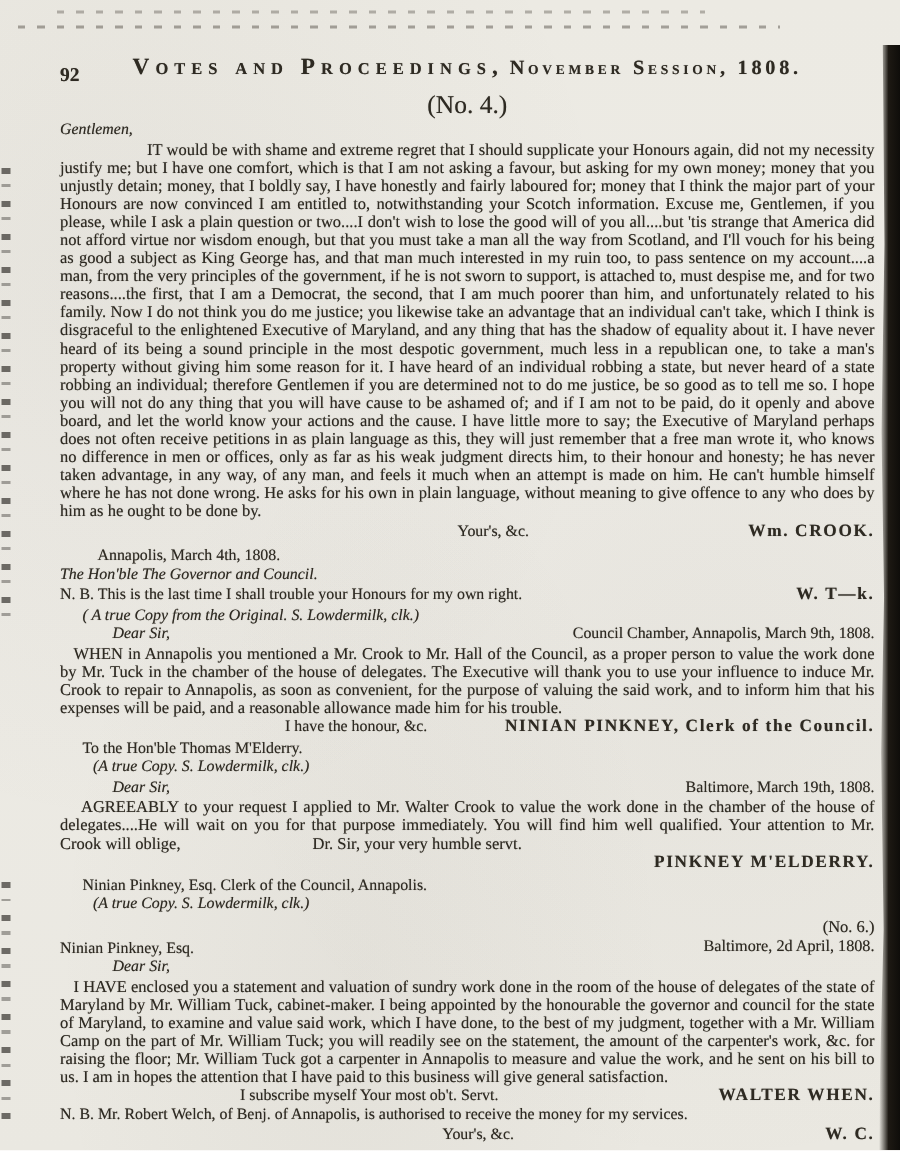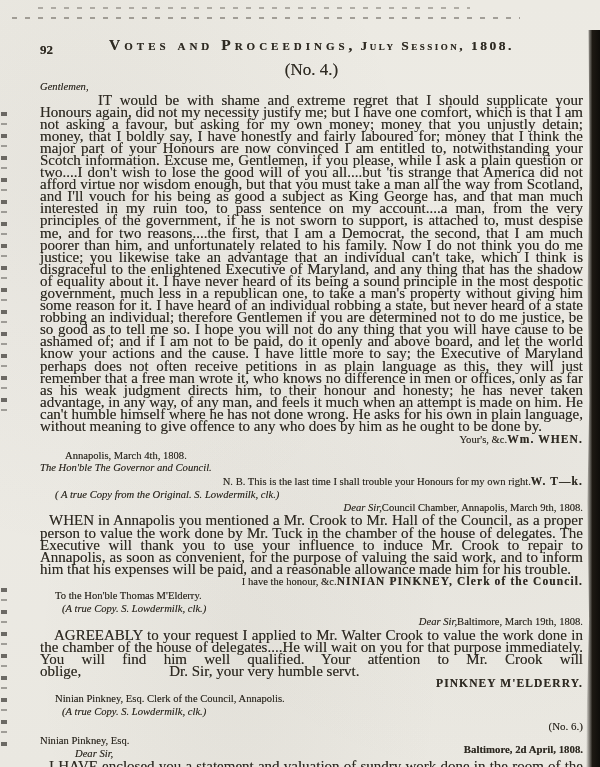--- a/index.html
+++ b/index.html
@@ -47,31 +47,31 @@
   
   .header-row { position: relative; height: 20px; }
   .page-num { position: absolute; left: 0; top: 6px; font-weight: bold; font-size: 13px; }
   .masthead { text-align: center; white-space: nowrap; }
   .mh-title { font-variant: small-caps; font-weight: bold; font-size: 15.5px; letter-spacing: 4px; }
   .mh-session { font-variant: small-caps; font-weight: bold; font-size: 13.5px; letter-spacing: 2.5px; }
 
   .no-label { text-align: center; font-size: 17px; margin-top: 4px; }
   .no-row { position: relative; margin-top: 2px; height: 15px; }
   .no-row .no-center { position: absolute; left: 0; right: 0; text-align: right; font-size: 11px; }
-  .no-row .date-right { position: absolute; right: 0; top: 23px; font-size: 10.8px; font-weight: bold; }
+  .no-row .date-right { position: absolute; right: 0; top: 13px; font-size: 10.8px; }
 
   .line { font-size: 10.6px; line-height: 12.5px; }
   .ital { font-style: italic; }
 
-  .para { text-align: justify; font-size: 15px; line-height: 12.1px; }
+  .para { text-align: justify; font-size: 11px; line-height: 12.1px; }
   .indent-lg { text-indent: 58px; }
   .indent-sm { text-indent: 9px; }
   .indent-md { text-indent: 14px; }
 
-  .row { display: flex; justify-content: flex-end; align-items: baseline; font-size: 10.6px; line-height: 12.6px; }
+  .row { display: flex; justify-content: space-between; align-items: baseline; font-size: 10.6px; line-height: 12.6px; }
   .row .sig { font-size: 11.5px; font-weight: bold; letter-spacing: 1.1px; }
   .sig-only { text-align: right; font-size: 11.5px; font-weight: bold; letter-spacing: 1.1px; line-height: 13px; }
   .pl265 { padding-left: 265px; }
   .pl150 { padding-left: 150px; }
   .pl120 { padding-left: 120px; }
   .pl255 { padding-left: 255px; }
   .pl35 { padding-left: 35px; }
   .pl25 { padding-left: 25px; }
   .pl22 { padding-left: 22px; }
   .pl15 { padding-left: 15px; }
@@ -90,33 +90,33 @@
   <div class="noise-left-1"></div>
   <div class="noise-left-2"></div>
   <div class="edge-right"></div>
 
   <div class="content">
 
     <div class="header-row">
       <span class="page-num">92</span>
       <div class="masthead">
         <span class="mh-title">Votes and Proceedings,</span>
-        <span class="mh-session">July Session, 1808.</span>
+        <span class="mh-session">November Session, 1808.</span>
       </div>
     </div>
 
     <div class="no-label">(No. 4.)</div>
 
     <div class="line ital mt1">Gentlemen,</div>
 
     <p class="para indent-lg">IT would be with shame and extreme regret that I should supplicate your Honours again, did not my necessity justify me; but I have one comfort, which is that I am not asking a favour, but asking for my own money; money that you unjustly detain; money, that I boldly say, I have honestly and fairly laboured for; money that I think the major part of your Honours are now convinced I am entitled to, notwithstanding your Scotch information.  Excuse me, Gentlemen, if you please, while I ask a plain question or two....I don't wish to lose the good will of you all....but 'tis strange that America did not afford virtue nor wisdom enough, but that you must take a man all the way from Scotland, and I'll vouch for his being as good a subject as King George has, and that man much interested in my ruin too, to pass sentence on my account....a man, from the very principles of the government, if he is not sworn to support, is attached to, must despise me, and for two reasons....the first, that I am a Democrat, the second, that I am much poorer than him, and unfortunately related to his family.  Now I do not think you do me justice; you likewise take an advantage that an individual can't take, which I think is disgraceful to the enlightened Executive of Maryland, and any thing that has the shadow of equality about it.  I have never heard of its being a sound principle in the most despotic government, much less in a republican one, to take a man's property without giving him some reason for it.  I have heard of an individual robbing a state, but never heard of a state robbing an individual; therefore Gentlemen if you are determined not to do me justice, be so good as to tell me so.  I hope you will not do any thing that you will have cause to be ashamed of; and if I am not to be paid, do it openly and above board, and let the world know your actions and the cause.  I have little more to say; the Executive of Maryland perhaps does not often receive petitions in as plain language as this, they will just remember that a free man wrote it, who knows no difference in men or offices, only as far as his weak judgment directs him, to their honour and honesty; he has never taken advantage, in any way, of any man, and feels it much when an attempt is made on him.  He can't humble himself where he has not done wrong. He asks for his own in plain language, without meaning to give offence to any who does by him as he ought to be done by.</p>
 
     <div class="row pl265 mt1">
       <span>Your's, &amp;c.</span>
-      <span class="sig">Wm. WHEN.</span>
+      <span class="sig">Wm. CROOK.</span>
     </div>
 
     <div class="line pl25 mt3">Annapolis, March 4th, 1808.</div>
     <div class="line ital">The Hon'ble The Governor and Council.</div>
 
     <div class="row">
       <span>N. B.  This is the last time I shall trouble your Honours for my own right.</span>
       <span class="sig">W. T—k.</span>
     </div>
 

